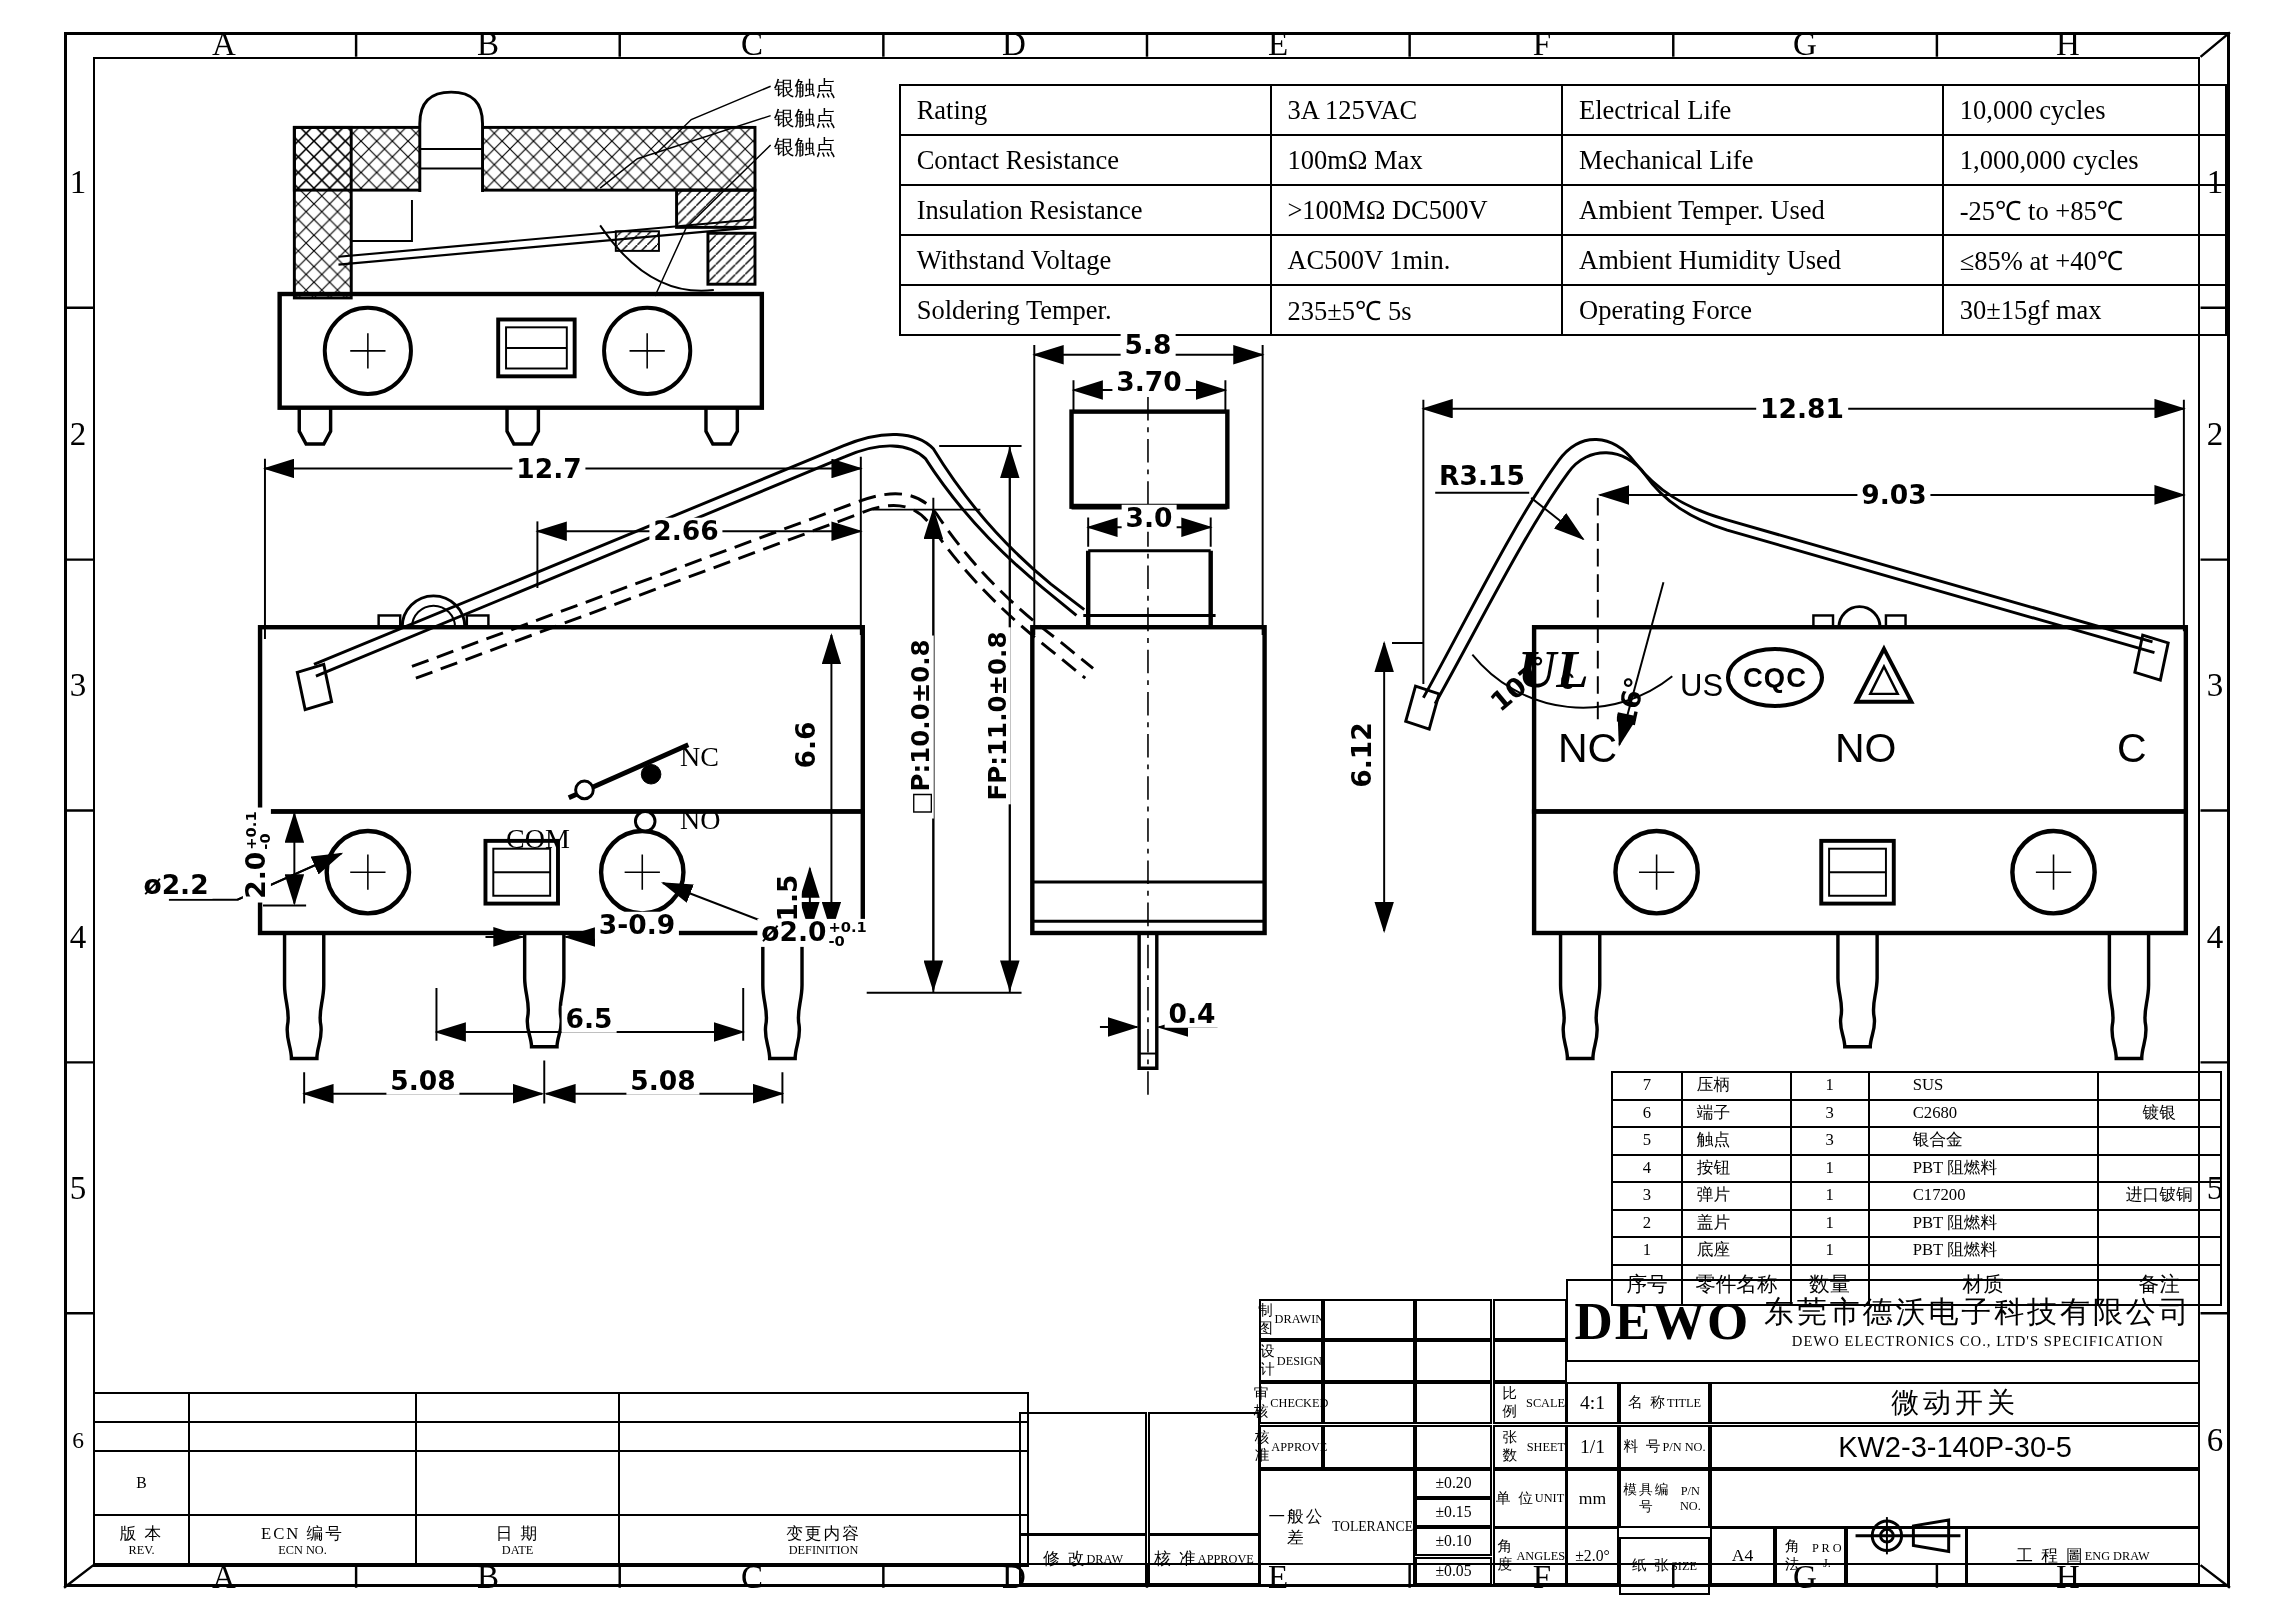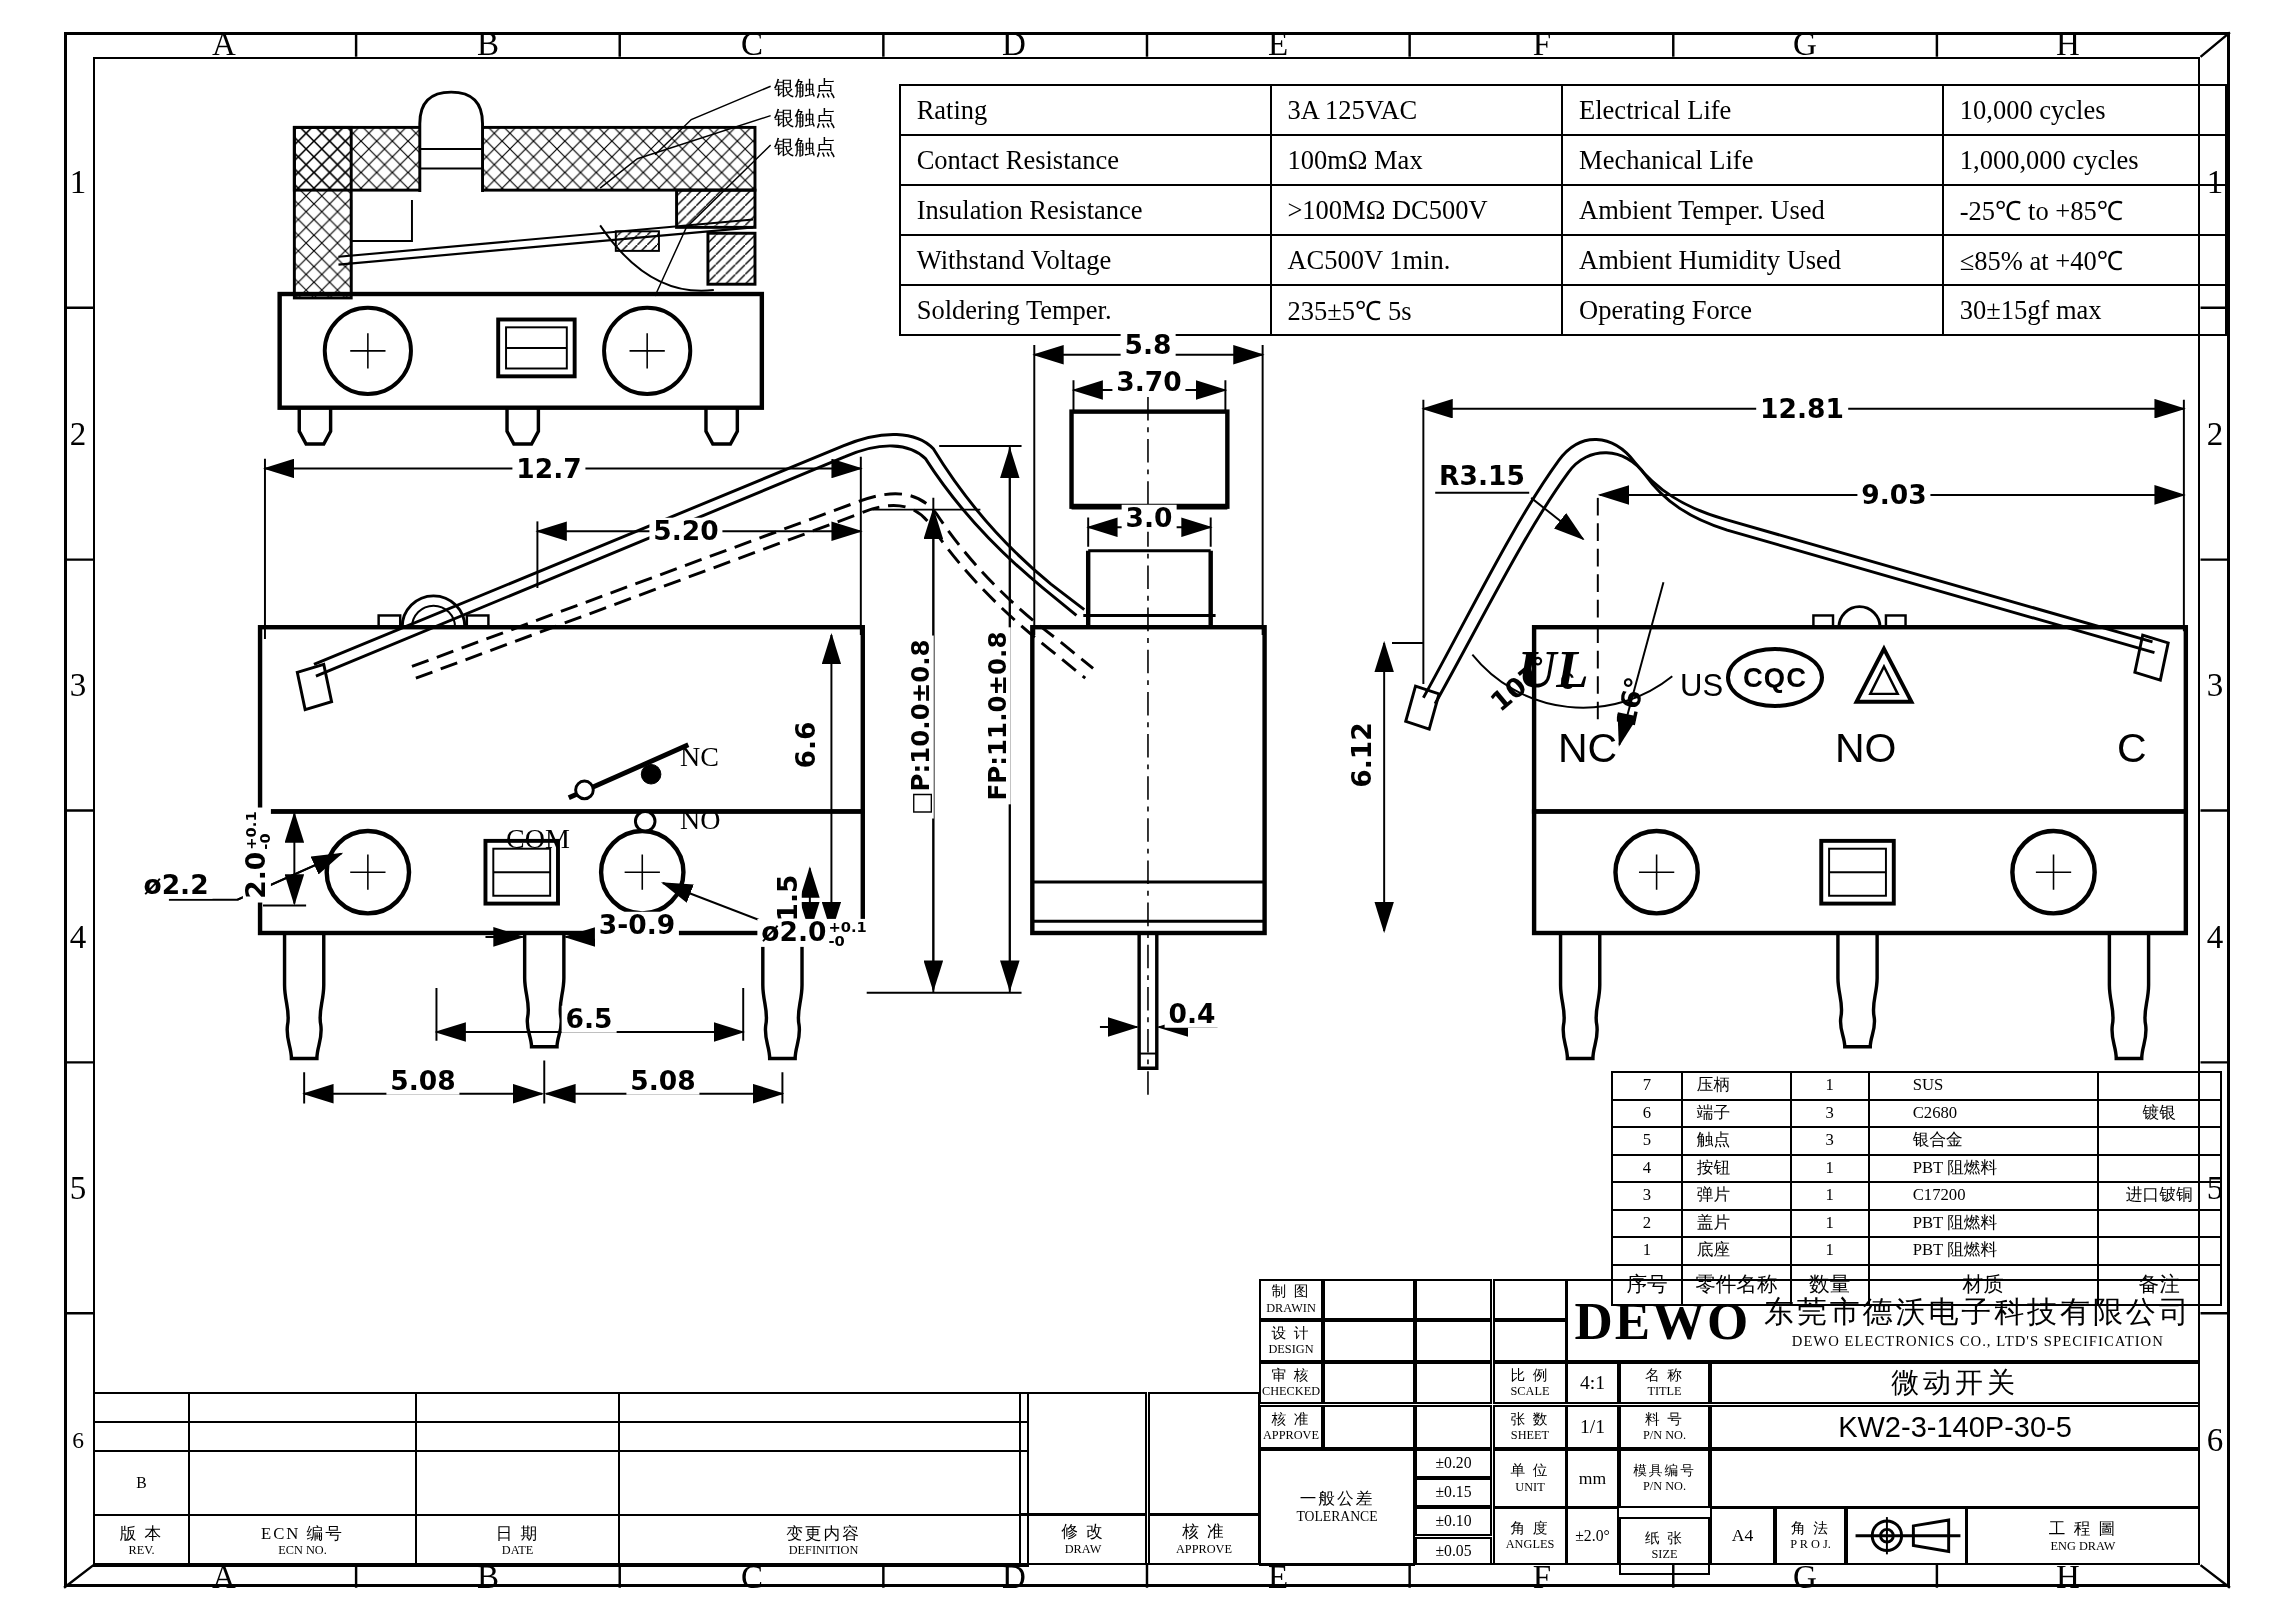--- a/index.html
+++ b/index.html
@@ -14,22 +14,22 @@
   table{border-collapse:collapse;table-layout:fixed;}
   .spec-table{position:absolute;left:899px;top:84px;width:1255px;}
   .spec-table td{border:2.9px solid #000;height:48px;font-size:26.5px;padding:0 0 0 15.7px;white-space:nowrap;overflow:hidden;margin-left:28px;}
   .parts-table{position:absolute;left:1611px;top:1071px;width:542px;}
   .parts-table td{border:2.5px solid #000;height:25.5px;font-size:16.7px;text-align:center;padding:0;white-space:nowrap;overflow:hidden;line-height:1;}
   .parts-table tr.hdr td{height:38px;font-size:20.6px;}
   .parts-table td.mat{text-align:left;padding-left:43px;}
   .parts-table td.nm{text-align:left;padding-left:13.7px;}
   .rev-table{position:absolute;left:93px;top:1392px;width:926px;}
   .rev-table td{border:2.5px solid #000;font-size:15.7px;text-align:center;padding:0;line-height:1.15;}
-  .cell{position:absolute;border:2.5px solid #000;box-sizing:border-box;display:flex;flex-direction:column;
-        align-items:center;justify-content:center;text-align:center;line-height:1.2;}
+  .cell{position:absolute;border:2.5px solid #000;box-sizing:border-box;display:flex;flex-direction:row;
+        align-items:center;justify-content:center;text-align:center;line-height:1.2;margin-top:20px;}
   .zh{font-size:16.7px;letter-spacing:2px;}
   .en{font-size:12.3px;letter-spacing:0px;}
   .val{font-size:19.6px;}
   
   .dlabel{position:absolute;transform:translate(-50%,-50%);background:#fff;line-height:1;white-space:nowrap;
           font-family:"DejaVu Sans",sans-serif;font-size:26.5px;font-weight:600;padding:0 3.9px;}
   .rot{transform:translate(-50%,-50%) rotate(-90deg);}
   .tolstack{display:inline-flex;flex-direction:column;font-size:14.7px;line-height:13.7px;vertical-align:middle;margin-left:2px;font-weight:600;}
   .tolstack i{font-style:normal;}
   .callout{position:absolute;font-size:20.6px;white-space:nowrap;font-family:"Liberation Serif",serif;}
@@ -295,21 +295,21 @@
     </tr>
   </tbody>
     </table>
 
   <div class="callout" style="left:774px;top:74px">银触点</div>
   <div class="callout" style="left:774px;top:104px">银触点</div>
   <div class="callout" style="left:774px;top:133px">银触点</div>
 
 
   <span class="dlabel" style="left:549px;top:469px">12.7</span>
-  <span class="dlabel" style="left:686px;top:531px">5.20</span>
+  <span class="dlabel" style="left:686px;top:531px">2.66</span>
   <span class="dlabel rot" style="left:806px;top:745px">6.6</span>
   <span class="dlabel rot" style="left:788px;top:898px">1.5</span>
   <span class="dlabel rot" style="left:921px;top:727px;font-size:24.5px">□P:10.0±0.8</span>
   <span class="dlabel rot" style="left:998px;top:716px;font-size:24.5px">FP:11.0±0.8</span>
   <span class="dlabel" style="left:176px;top:885px">ø2.2</span>
   <span class="dlabel rot" style="left:257px;top:855px"><span>2.0</span><span class="tolstack">
         <i>+0.1</i>
         <i>-0</i>
       </span></span>
   <span class="dlabel" style="left:637px;top:925px">3-0.9</span>

